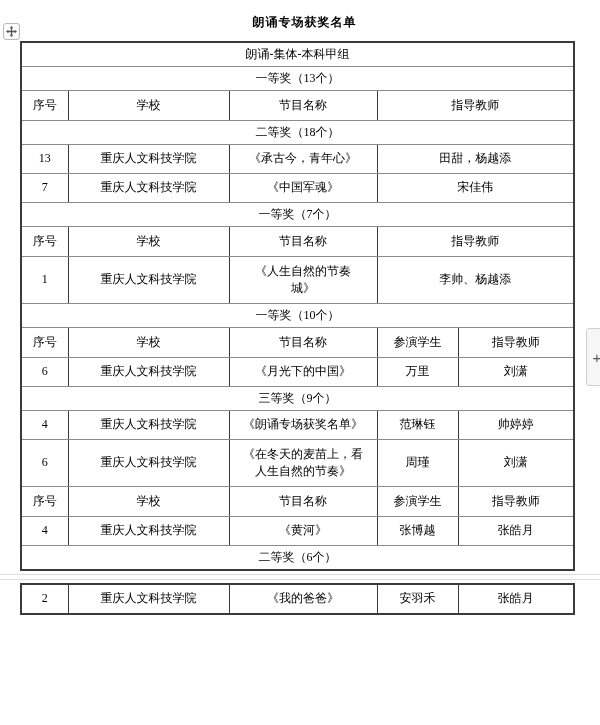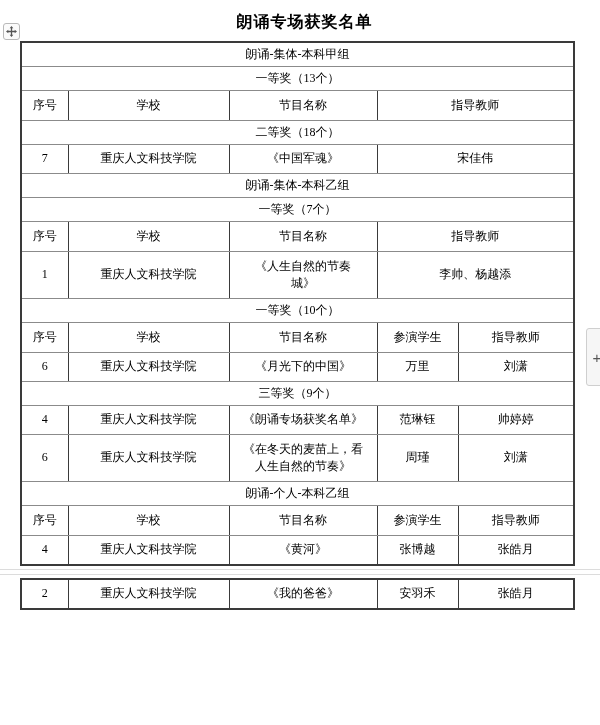--- a/index.html
+++ b/index.html
@@ -8,21 +8,21 @@
     width:600px;height:725px;
     background:#fff;
     overflow:hidden;
     font-family:"Liberation Serif","DejaVu Serif",serif;
     color:#000;
   }
   .doc-title{
     margin-left:28px;width:553px;
     text-align:center;
     font-weight:bold;
-    font-size:16px;
+    font-size:12px;
     padding-top:9px;
     height:32px;
     line-height:26px;
     letter-spacing:1px;
   }
   table.seg{
     border-collapse:collapse;
     table-layout:fixed;
     margin-left:20px;
     width:553px;
@@ -110,27 +110,30 @@
           <tr class="r-header">
             <th>序号</th>
             <th>学校</th>
             <th>节目名称</th>
             <th colspan="2">指导教师</th>
           </tr>
           <tr class="r-award">
             <td colspan="5">二等奖（18个）</td>
           </tr>
           <tr class="r-data">
+            <td>13</td>
+            <td>重庆人文科技学院</td>
+            <td>《承古今，青年心》</td>
+            <td colspan="2">田甜，杨越添</td>
+          </tr>
+          <tr class="r-data">
             <td>7</td>
             <td>重庆人文科技学院</td>
             <td>《中国军魂》</td>
             <td colspan="2">宋佳伟</td>
-          </tr>
-          <tr class="r-group">
-            <td colspan="5">朗诵-集体-本科乙组</td>
           </tr>
           <tr class="r-award">
             <td colspan="5">一等奖（7个）</td>
           </tr>
           <tr class="r-header">
             <th>序号</th>
             <th>学校</th>
             <th>节目名称</th>
             <th colspan="2">指导教师</th>
           </tr>
@@ -169,36 +172,36 @@
             <td>帅婷婷</td>
           </tr>
           <tr class="r-data tall">
             <td>6</td>
             <td>重庆人文科技学院</td>
             <td>《在冬天的麦苗上，看
 人生自然的节奏》</td>
             <td>周瑾</td>
             <td>刘潇</td>
           </tr>
-          <tr class="r-group">
-            <td colspan="5">朗诵-个人-本科乙组</td>
-          </tr>
           <tr class="r-header">
             <th>序号</th>
             <th>学校</th>
             <th>节目名称</th>
             <th>参演学生</th>
             <th>指导教师</th>
           </tr>
           <tr class="r-data">
             <td>4</td>
             <td>重庆人文科技学院</td>
             <td>《黄河》</td>
             <td>张博越</td>
             <td>张皓月</td>
+          </tr>
+          <tr class="r-award">
+            <td colspan="5">二等奖（6个）</td>
           </tr>
         </tbody>
       </table>
       <div class="page-break"></div>
       <table class="seg">
         <colgroup>
           <col style="width: 47px;">
           <col style="width: 161px;">
           <col style="width: 148px;">
           <col style="width: 81px;">

